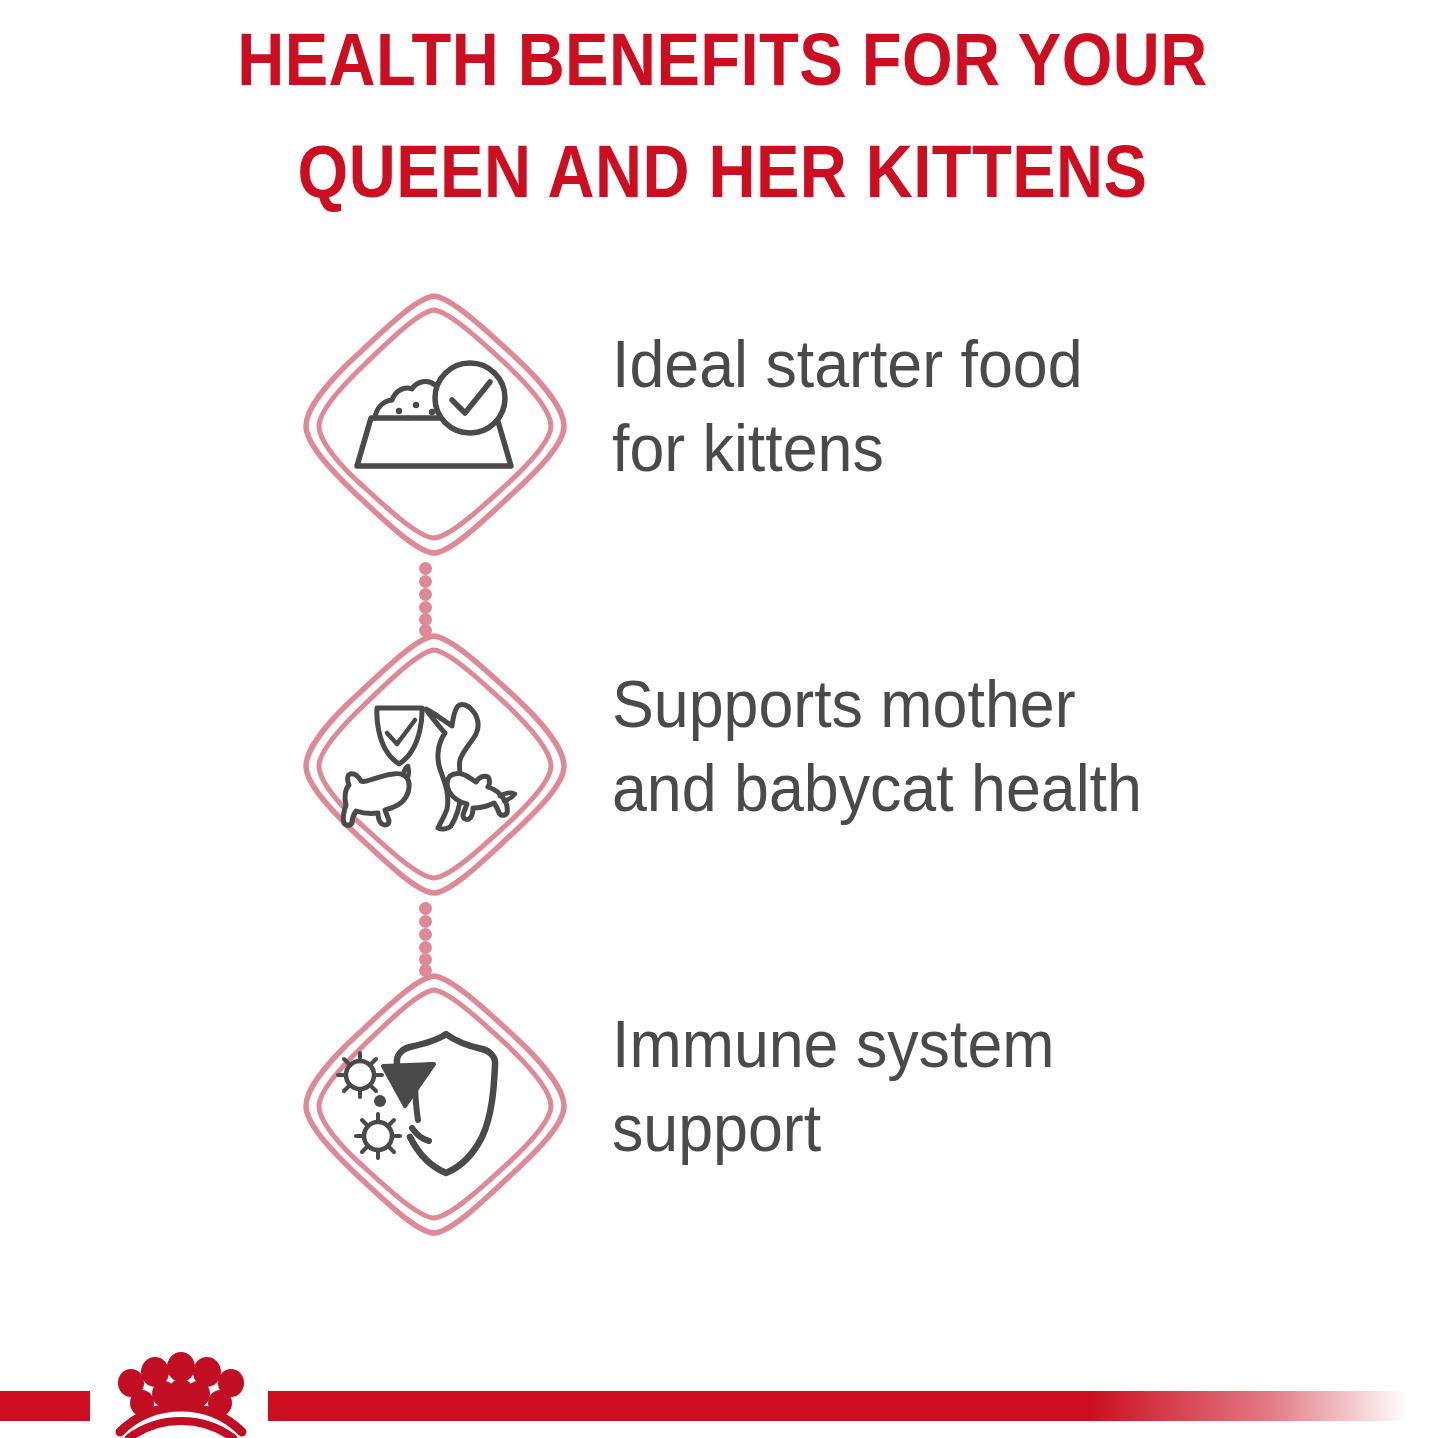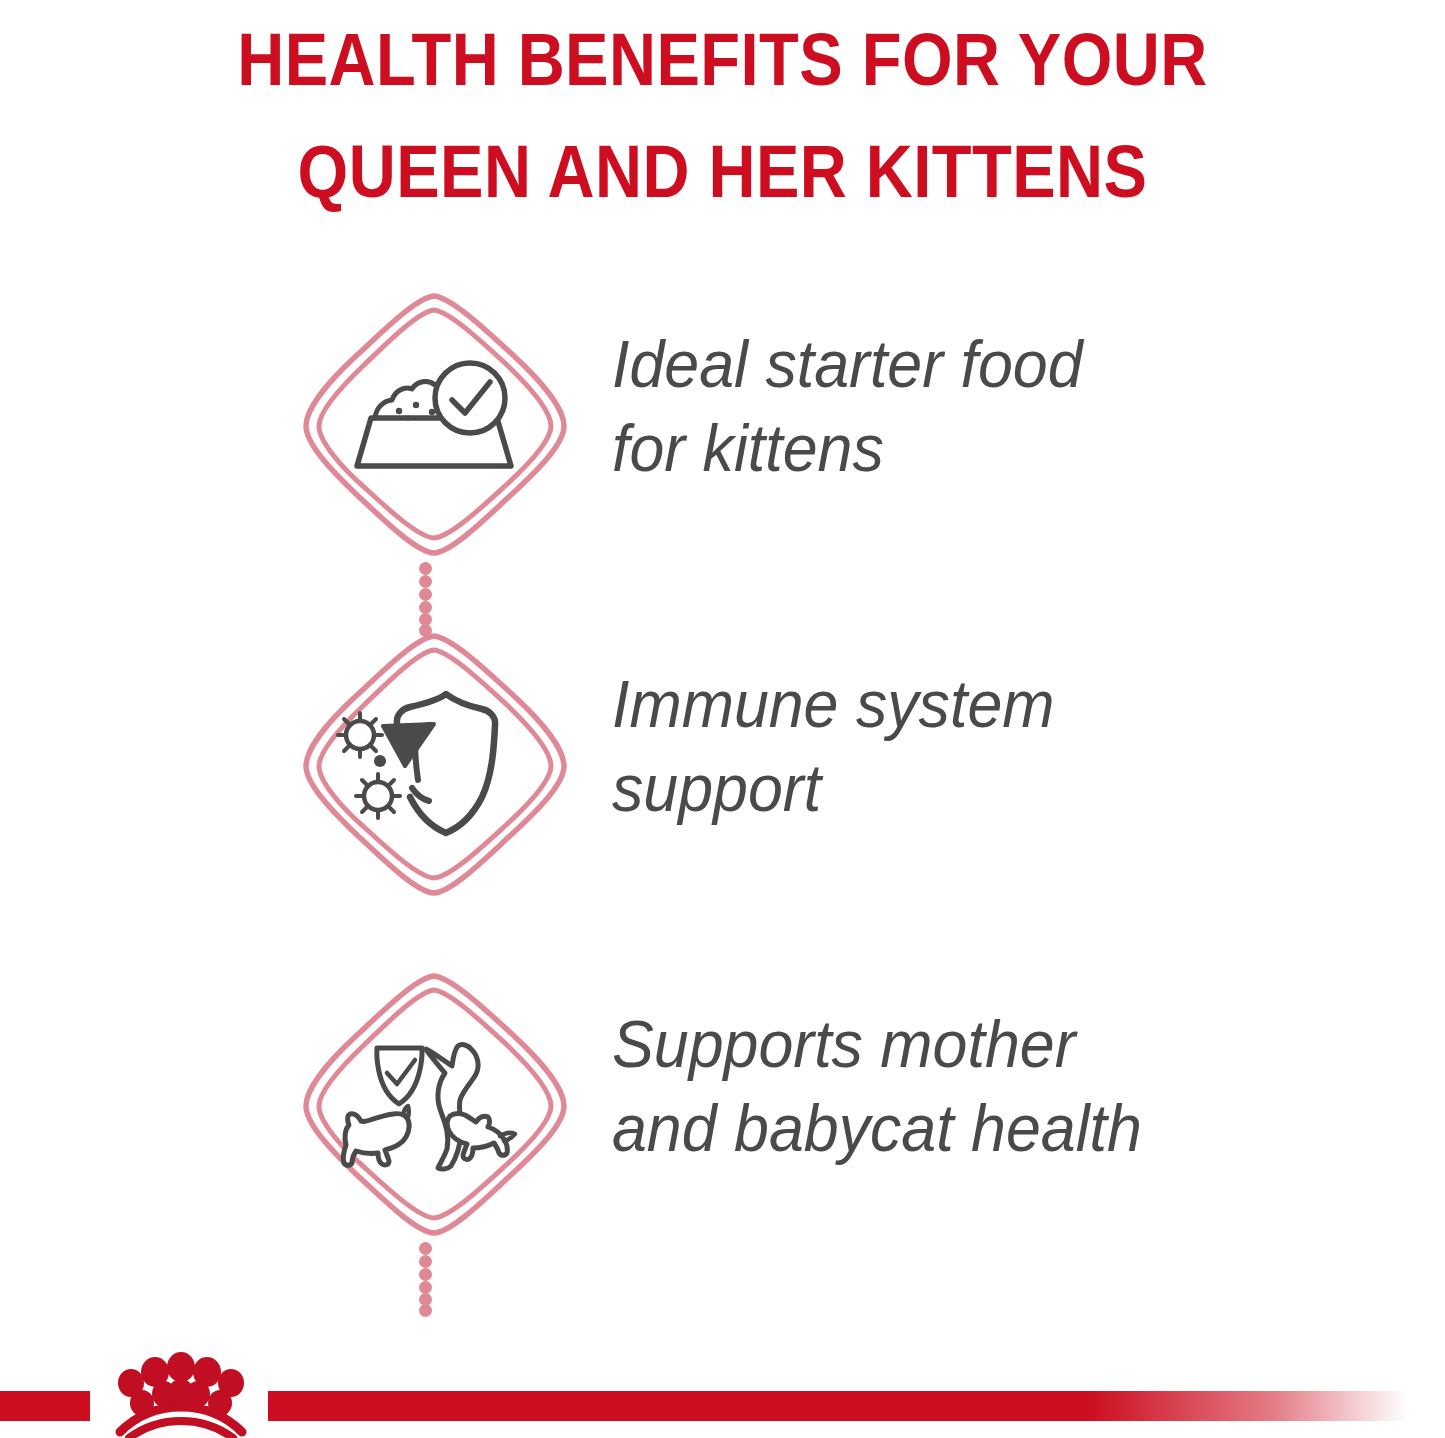--- a/index.html
+++ b/index.html
@@ -34,21 +34,20 @@
     white-space: nowrap;
   }
   #headline .hl-line { display: block; }
 
   
   #benefits {
     position: absolute;
     left: 0;
     top: 290px;
     width: 1445px;
-    font-style: italic;
   }
   .benefit-row {
     position: relative;
     height: 340px;
   }
   .badge {
     position: absolute;
     left: 300px;
     top: 0;
     width: 270px;
@@ -149,20 +148,65 @@
 
         <path d="M71 128 L197 128 L211 176 L57 176 Z" fill="none" stroke="#4A4A4A" stroke-width="5.5" stroke-linecap="round" stroke-linejoin="round"></path>
 
         <circle cx="170" cy="108" r="35" fill="#ffffff" stroke="#4A4A4A" stroke-width="5.5"></circle>
         <path d="M152 110 L165 123 L190 92" fill="none" stroke="#4A4A4A" stroke-width="5.5" stroke-linecap="round" stroke-linejoin="round"></path>
       </svg>
     </div>
     <div class="benefit-text">
       <span class="bt-line">Ideal starter food</span>
       <span class="bt-line">for kittens</span>
+    </div>
+    <div class="connector">
+      <i style="top:0px"></i>
+        <i style="top:13px"></i>
+        <i style="top:26px"></i>
+      <i style="top:39px"></i>
+        <i style="top:51px"></i>
+        <i style="top:62px"></i>
+    </div>
+  </div>
+
+  <div class="benefit-row">
+    <div class="badge">
+      <svg viewBox="0 0 270 270" xmlns="http://www.w3.org/2000/svg">
+        <path d="M134 6 C152 8 186 40 214 66 C240 90 264 118 264 136 C264 154 238 180 212 204 C186 228 152 262 134 263 C116 262 84 230 57 205 C32 181 6 154 6 136 C6 118 30 90 56 66 C84 40 116 8 134 6 Z" fill="none" stroke="#E08996" stroke-width="5.5" stroke-linecap="round" stroke-linejoin="round"></path>
+        <path d="M134 20 C150 22 181 51 207 75 C230 97 251 121 251 136 C251 151 228 175 205 196 C181 218 150 247 134 248 C118 247 88 219 64 197 C40 176 19 151 19 136 C19 121 41 97 64 75 C89 51 118 22 134 20 Z" fill="none" stroke="#E08996" stroke-width="5" stroke-linecap="round" stroke-linejoin="round"></path>
+
+        <path d="M77 78 L122 78 C122 78 124 118 99 134 C74 118 77 78 77 78 Z" fill="#ffffff" stroke="#4A4A4A" stroke-width="5" stroke-linecap="round" stroke-linejoin="round"></path>
+        <path d="M87 103 L97 114 L115 90" fill="none" stroke="#4A4A4A" stroke-width="4.5" stroke-linecap="round" stroke-linejoin="round"></path>
+
+        <path d="M152 96 C152 96 132 82 126 79 C130 86 140 97 145 103 C138 113 136 127 140 139
+                 C144 151 150 163 147 179 C144 188 140 193 138 198
+                 C142 200 148 199 151 196 C156 188 160 176 161 164
+                 C162 152 158 140 160 130 C163 120 172 112 176 104
+                 C180 96 178 86 172 80 C168 75 162 73 158 76 C155 79 153 88 152 96 Z" fill="#ffffff" stroke="#4A4A4A" stroke-width="5" stroke-linecap="round" stroke-linejoin="round"></path>
+
+        <path d="M61 151 C58 146 54 143 50 144 C47 145 47 151 49 155
+                 C45 159 44 168 46 175 C44 181 42 188 44 193 C46 196 50 196 52 193
+                 C52 188 54 184 56 181 C62 183 70 184 78 183
+                 C78 187 79 192 82 194 C85 196 89 195 89 191 C88 187 86 183 85 180
+                 C93 178 102 174 106 167 C110 160 110 152 107 148
+                 C104 144 98 143 93 144 C86 145 76 148 70 150 C67 151 63 152 61 151 Z" fill="#ffffff" stroke="#4A4A4A" stroke-width="5" stroke-linecap="round" stroke-linejoin="round"></path>
+        <path d="M103 145 C104 140 106 137 108 136 C109 140 109 144 108 147" fill="none" stroke="#4A4A4A" stroke-width="4.5" stroke-linecap="round" stroke-linejoin="round"></path>
+
+        <path d="M176 152 C179 147 184 145 188 147 C190 149 190 154 188 157
+                 C194 159 200 163 203 168 C206 172 208 178 207 183 C205 186 201 186 199 183
+                 C198 179 196 176 194 173 C188 176 180 178 173 178
+                 C173 182 172 187 169 189 C166 190 163 189 163 185 C164 181 166 177 167 174
+                 C159 172 152 167 149 161 C146 155 147 149 150 146 C154 143 160 143 165 145 C169 147 174 151 176 152 Z" fill="#ffffff" stroke="#4A4A4A" stroke-width="5" stroke-linecap="round" stroke-linejoin="round"></path>
+        <path d="M200 166 C205 163 211 162 215 164 C212 168 208 170 204 171" fill="none" stroke="#4A4A4A" stroke-width="4.5" stroke-linecap="round" stroke-linejoin="round"></path>
+      </svg>
+    </div>
+    <div class="benefit-text">
+      <span class="bt-line">Supports mother</span>
+      <span class="bt-line">and babycat health</span>
     </div>
     <div class="connector">
       <i style="top:0px"></i>
         <i style="top:13px"></i>
         <i style="top:26px"></i>
       <i style="top:39px"></i>
         <i style="top:51px"></i>
         <i style="top:62px"></i>
     </div>
   </div>
@@ -208,65 +252,20 @@
           <line x1="88" y1="176" x2="94" y2="182"></line>
         </g>
       </svg>
     </div>
     <div class="benefit-text">
       <span class="bt-line">Immune system</span>
       <span class="bt-line">support</span>
     </div>
   </div>
 
-  <div class="benefit-row">
-    <div class="badge">
-      <svg viewBox="0 0 270 270" xmlns="http://www.w3.org/2000/svg">
-        <path d="M134 6 C152 8 186 40 214 66 C240 90 264 118 264 136 C264 154 238 180 212 204 C186 228 152 262 134 263 C116 262 84 230 57 205 C32 181 6 154 6 136 C6 118 30 90 56 66 C84 40 116 8 134 6 Z" fill="none" stroke="#E08996" stroke-width="5.5" stroke-linecap="round" stroke-linejoin="round"></path>
-        <path d="M134 20 C150 22 181 51 207 75 C230 97 251 121 251 136 C251 151 228 175 205 196 C181 218 150 247 134 248 C118 247 88 219 64 197 C40 176 19 151 19 136 C19 121 41 97 64 75 C89 51 118 22 134 20 Z" fill="none" stroke="#E08996" stroke-width="5" stroke-linecap="round" stroke-linejoin="round"></path>
-
-        <path d="M77 78 L122 78 C122 78 124 118 99 134 C74 118 77 78 77 78 Z" fill="#ffffff" stroke="#4A4A4A" stroke-width="5" stroke-linecap="round" stroke-linejoin="round"></path>
-        <path d="M87 103 L97 114 L115 90" fill="none" stroke="#4A4A4A" stroke-width="4.5" stroke-linecap="round" stroke-linejoin="round"></path>
-
-        <path d="M152 96 C152 96 132 82 126 79 C130 86 140 97 145 103 C138 113 136 127 140 139
-                 C144 151 150 163 147 179 C144 188 140 193 138 198
-                 C142 200 148 199 151 196 C156 188 160 176 161 164
-                 C162 152 158 140 160 130 C163 120 172 112 176 104
-                 C180 96 178 86 172 80 C168 75 162 73 158 76 C155 79 153 88 152 96 Z" fill="#ffffff" stroke="#4A4A4A" stroke-width="5" stroke-linecap="round" stroke-linejoin="round"></path>
-
-        <path d="M61 151 C58 146 54 143 50 144 C47 145 47 151 49 155
-                 C45 159 44 168 46 175 C44 181 42 188 44 193 C46 196 50 196 52 193
-                 C52 188 54 184 56 181 C62 183 70 184 78 183
-                 C78 187 79 192 82 194 C85 196 89 195 89 191 C88 187 86 183 85 180
-                 C93 178 102 174 106 167 C110 160 110 152 107 148
-                 C104 144 98 143 93 144 C86 145 76 148 70 150 C67 151 63 152 61 151 Z" fill="#ffffff" stroke="#4A4A4A" stroke-width="5" stroke-linecap="round" stroke-linejoin="round"></path>
-        <path d="M103 145 C104 140 106 137 108 136 C109 140 109 144 108 147" fill="none" stroke="#4A4A4A" stroke-width="4.5" stroke-linecap="round" stroke-linejoin="round"></path>
-
-        <path d="M176 152 C179 147 184 145 188 147 C190 149 190 154 188 157
-                 C194 159 200 163 203 168 C206 172 208 178 207 183 C205 186 201 186 199 183
-                 C198 179 196 176 194 173 C188 176 180 178 173 178
-                 C173 182 172 187 169 189 C166 190 163 189 163 185 C164 181 166 177 167 174
-                 C159 172 152 167 149 161 C146 155 147 149 150 146 C154 143 160 143 165 145 C169 147 174 151 176 152 Z" fill="#ffffff" stroke="#4A4A4A" stroke-width="5" stroke-linecap="round" stroke-linejoin="round"></path>
-        <path d="M200 166 C205 163 211 162 215 164 C212 168 208 170 204 171" fill="none" stroke="#4A4A4A" stroke-width="4.5" stroke-linecap="round" stroke-linejoin="round"></path>
-      </svg>
-    </div>
-    <div class="benefit-text">
-      <span class="bt-line">Supports mother</span>
-      <span class="bt-line">and babycat health</span>
-    </div>
-    <div class="connector">
-      <i style="top:0px"></i>
-        <i style="top:13px"></i>
-        <i style="top:26px"></i>
-      <i style="top:39px"></i>
-        <i style="top:51px"></i>
-        <i style="top:62px"></i>
-    </div>
-  </div>
-
 </div>
 
 <div id="footer">
   <div class="bar-left"></div>
   <div class="bar-right"></div>
   <div id="crown">
     <svg viewBox="0 0 170 102" xmlns="http://www.w3.org/2000/svg">
       <g fill="#C10E22">
 
         <ellipse cx="35" cy="47" rx="13" ry="14"></ellipse>

